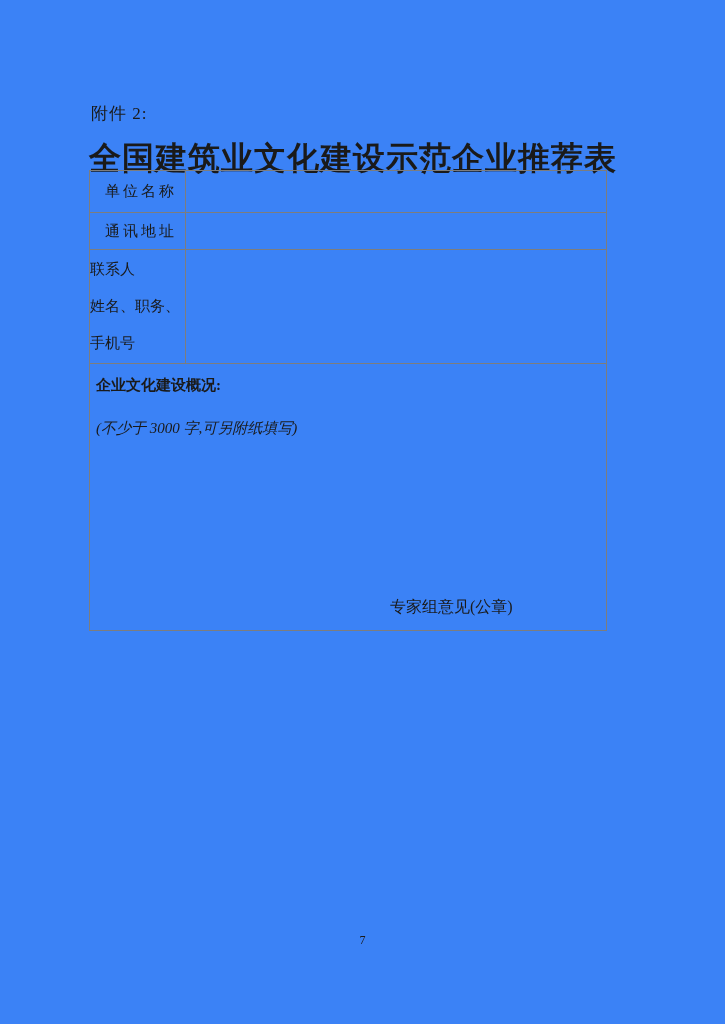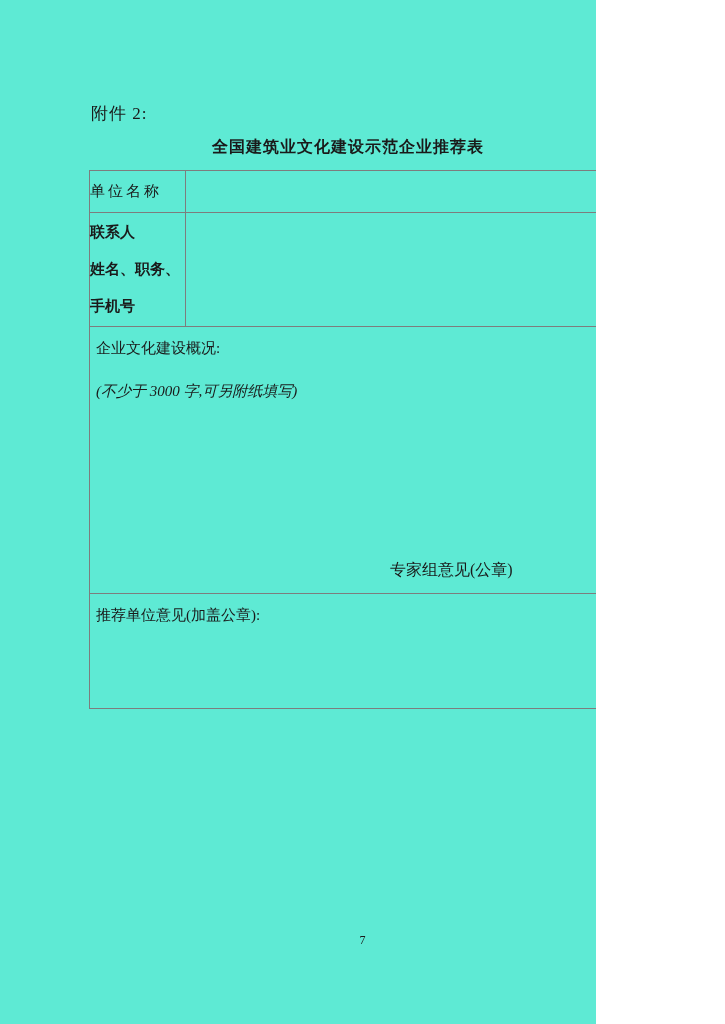--- a/index.html
+++ b/index.html
@@ -3,41 +3,41 @@
 <meta charset="utf-8">
 <style>
   * { margin: 0; padding: 0; box-sizing: border-box; }
   html, body { width: 725px; height: 1024px; }
   body {
     font-family: "Liberation Serif", "DejaVu Serif", serif;
     background: #ffffff;
   }
   .page {
     position: relative;
-    width: 596px;
+    width: 725px;
     height: 1024px;
-    background: #5eead4;
+    background: #3b82f6;
     color: #1a1a1a;
     overflow: hidden;
   }
   .attachment-label {
     position: absolute;
     left: 91px;
     top: 102px;
     font-size: 17px;
     letter-spacing: 1px;
     white-space: nowrap;
   }
   .doc-title {
     position: absolute;
     left: 89px;
     top: 137px;
     width: 518px;
     text-align: center;
-    font-size: 16px;
+    font-size: 32px;
     font-weight: bold;
     letter-spacing: 1px;
     white-space: nowrap;
   }
   table.form-table {
     position: absolute;
     left: 89px;
     top: 170px;
     width: 518px;
     border-collapse: collapse;
@@ -50,29 +50,30 @@
     padding: 0;
   }
   col.label-col { width: 96px; }
   tr.row-unit   { height: 42px; }
   tr.row-addr   { height: 37px; }
   tr.row-contact{ height: 114px; }
   tr.row-overview { height: 267px; }
   tr.row-recommend { height: 115px; }
   tr.row-expert { height: 150px; }
   .label-cell { padding-left: 5px; }
-  .label-text { letter-spacing: 3px; white-space: nowrap; }
+  .label-text { letter-spacing: 3px; white-space: nowrap; margin-left: 15px; }
   .contact-lines { padding-top: 2px; }
-  .contact-lines div { line-height: 37px; white-space: nowrap; font-weight: bold; }
+  .contact-lines div { line-height: 37px; white-space: nowrap; }
   .section-cell { position: relative; vertical-align: top; }
   .section-heading {
     position: absolute;
     left: 6px;
     top: 12px;
     white-space: nowrap;
+    font-weight: bold;
   }
   .section-note {
     position: absolute;
     left: 6px;
     top: 55px;
     white-space: nowrap;
     font-style: italic;
   }
   .applicant-seal {
     position: absolute;
@@ -120,42 +121,43 @@
       <col>
     </colgroup>
     <tbody>
       <tr class="row-unit">
         <td class="label-cell">
           <span class="label-text">单位名称</span>
         </td>
         <td></td>
       </tr>
 
+      <tr class="row-addr">
+        <td class="label-cell">
+          <span class="label-text">通讯地址</span>
+        </td>
+        <td></td>
+      </tr>
 
       <tr class="row-contact">
         <td class="label-cell contact-lines">
           <div>联系人</div>
           <div>姓名、职务、</div>
           <div>手机号</div>
         </td>
         <td></td>
       </tr>
 
       <tr class="row-overview">
         <td class="section-cell" colspan="2">
           <div class="section-heading">企业文化建设概况:</div>
           <div class="section-note">(不少于 3000 字,可另附纸填写)</div>
           <div class="applicant-seal">专家组意见(公章)</div>
         </td>
       </tr>
 
-      <tr class="row-recommend">
-        <td class="section-cell" colspan="2">
-          <div class="section-heading">推荐单位意见(加盖公章):</div>
-        </td>
-      </tr>
 
     </tbody>
   </table>
 
   <div class="page-number">7</div>
 
 </div>
 
 </body></html>

